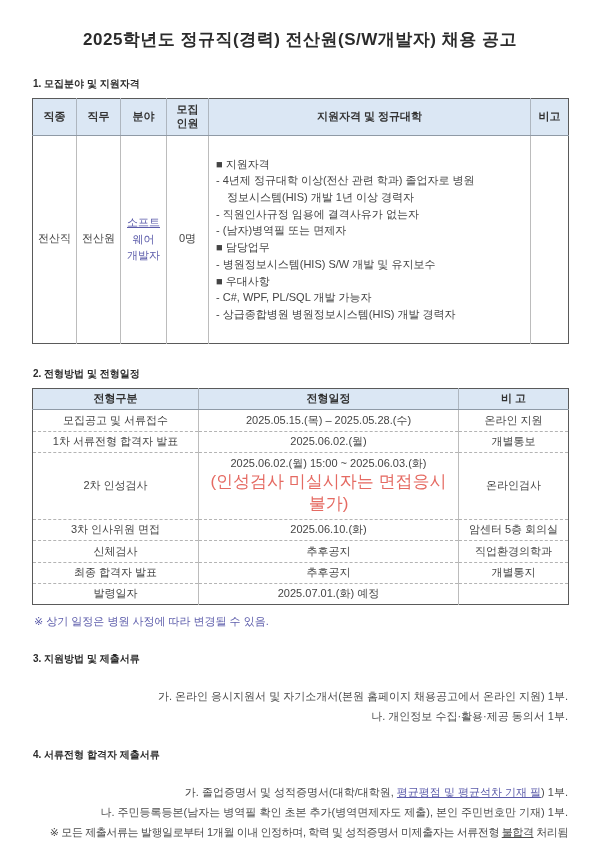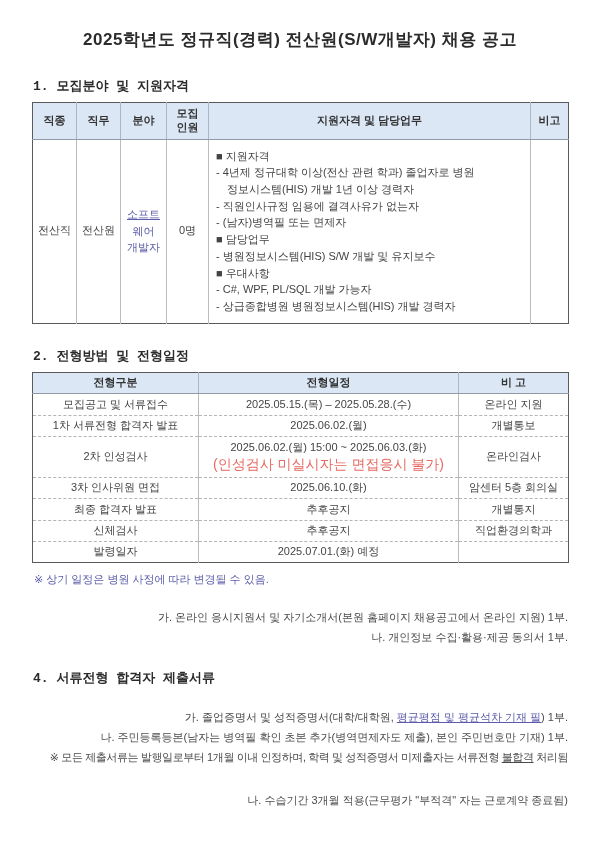--- a/index.html
+++ b/index.html
@@ -8,52 +8,52 @@
     font-family:"Liberation Sans","DejaVu Sans",sans-serif;
     color:#3d3d3d;-webkit-font-smoothing:antialiased;
   }
   .page{padding:22px 32px 0 32px;}
 
   .title{
     font-size:17px;font-weight:bold;text-align:center;color:#2b2b2b;
     letter-spacing:.5px;margin:6px 0 26px 0;
   }
 
-  .sec-heading{font-size:13px;font-weight:bold;color:#2b2b2b;margin:0 0 7px 1px;font-family:Liberation Mono, monospace;}
+  .sec-heading{font-size:10px;font-weight:bold;color:#2b2b2b;margin:0 0 7px 1px;}
   .section{margin-top:0;}
   .mt{margin-top:23px;}
 
   table{width:100%;border-collapse:collapse;table-layout:fixed;font-size:11px;color:#444;}
   table{border:1.5px solid #5a5a5a;}
   th{
     background:#dbe7f4;font-weight:bold;color:#333;
     border-left:1px solid #aeb6bf;border-bottom:1px solid #8f9aa6;
     padding:4px 2px;text-align:center;vertical-align:middle;line-height:1.25;
   }
   td{
     border-left:1px solid #bcbcbc;border-top:1px dashed #b4b4b4;
     padding:16px 4px;text-align:center;vertical-align:middle;line-height:1.45;
   }
   th:first-child,td:first-child{border-left:none;}
   tbody tr:first-child td{border-top:none;}
   .pre{white-space:pre-line;}
 
   
   .t1 td{height:auto;}
-  .t1 .details{text-align:left;padding:8px 7px;}
+  .t1 .details{text-align:left;padding:20px 7px;}
   .d-line{line-height:1.52;}
   .d-line.cont{padding-left:11px;}
   .field-cell div{line-height:1.5;}
   .blue{color:#5b5baa;}
   .u{text-decoration:underline;}
 
   
   .t2 th{padding:3.5px 2px;}
   .t2 td{padding:2.5px 4px;line-height:1.4;}
-  .warn{color:#e56a62;font-size:14px;line-height:1.3;padding-bottom:1px;}
+  .warn{color:#e56a62;font-size:17px;line-height:1.3;padding-bottom:1px;}
 
   .footnote{font-size:11px;margin:9px 0 0 2px;}
 
   .list{font-size:11px;color:#4a4a4a;margin-top:23px;text-align:right;}
   .list-item{padding-left:13px;line-height:1.45;margin-bottom:4px;}
   .small-note{font-size:11px;letter-spacing:-.4px;padding-left:13px;line-height:1.45;margin-bottom:4px;color:#4a4a4a;}
 </style>
 </head>
 <body>
 
@@ -72,21 +72,21 @@
           <col style="width:322px">
           <col style="width:38px">
       </colgroup>
       <thead>
         <tr>
           <th>직종</th>
           <th>직무</th>
           <th>분야</th>
           <th class="pre">모집
 인원</th>
-          <th>지원자격 및 담당업무</th>
+          <th>지원자격 및 정규대학</th>
           <th>비고</th>
         </tr>
       </thead>
       <tbody>
         <tr>
           <td>전산직</td>
           <td>전산원</td>
           <td class="blue field-cell">
             <div class="u">소프트</div>
             <div>웨어</div>
@@ -144,40 +144,41 @@
             <div class="warn">(인성검사 미실시자는 면접응시 불가)</div>
           </td>
           <td>온라인검사</td>
         </tr>
         <tr>
           <td>3차 인사위원 면접</td>
           <td>2025.06.10.(화)</td>
           <td>암센터 5층 회의실</td>
         </tr>
         <tr>
+          <td>신체검사</td>
+          <td>추후공지</td>
+          <td>직업환경의학과</td>
+        </tr>
+        <tr>
           <td>최종 합격자 발표</td>
           <td>추후공지</td>
           <td>개별통지</td>
-        </tr>
-        <tr>
-          <td>신체검사</td>
-          <td>추후공지</td>
-          <td>직업환경의학과</td>
         </tr>
         <tr>
           <td>발령일자</td>
           <td>2025.07.01.(화) 예정</td>
           <td></td>
         </tr>
       </tbody>
     </table>
     <div class="footnote blue">※ 상기 일정은 병원 사정에 따라 변경될 수 있음.</div>
   </div>
 
   <div class="section mt">
+    <div class="sec-heading">3. 지원방법 및 제출서류</div>
     <div class="list">
       <div class="list-item">가. 온라인 응시지원서 및 자기소개서(본원 홈페이지 채용공고에서 온라인 지원) 1부.</div>
       <div class="list-item">나. 개인정보 수집·활용·제공 동의서 1부.</div>
     </div>
   </div>
 
   <div class="section mt">
     <div class="sec-heading">4. 서류전형 합격자 제출서류</div>
     <div class="list">
       <div class="list-item"><span>가. 졸업증명서 및 성적증명서(대학/대학원, </span><span class="blue u">평균평점 및 평균석차 기재 필</span><span>) 1부.</span></div>

